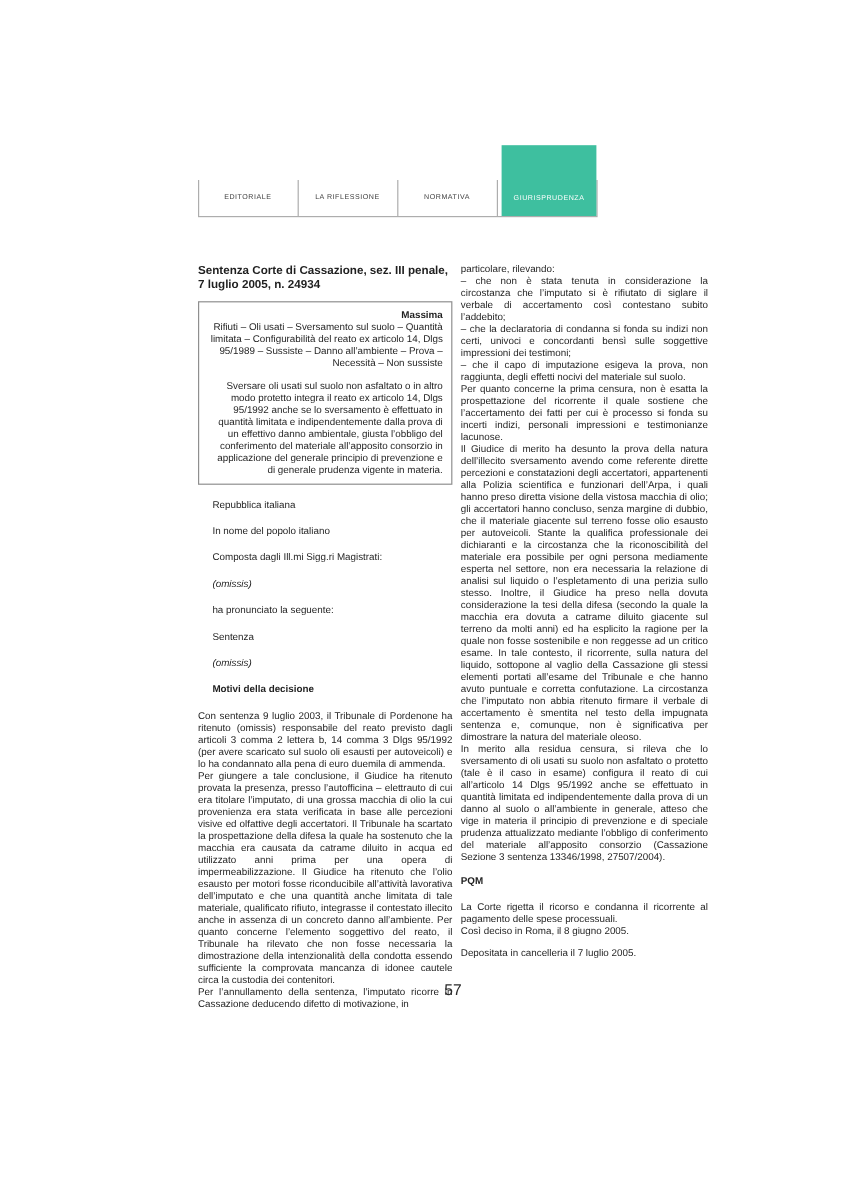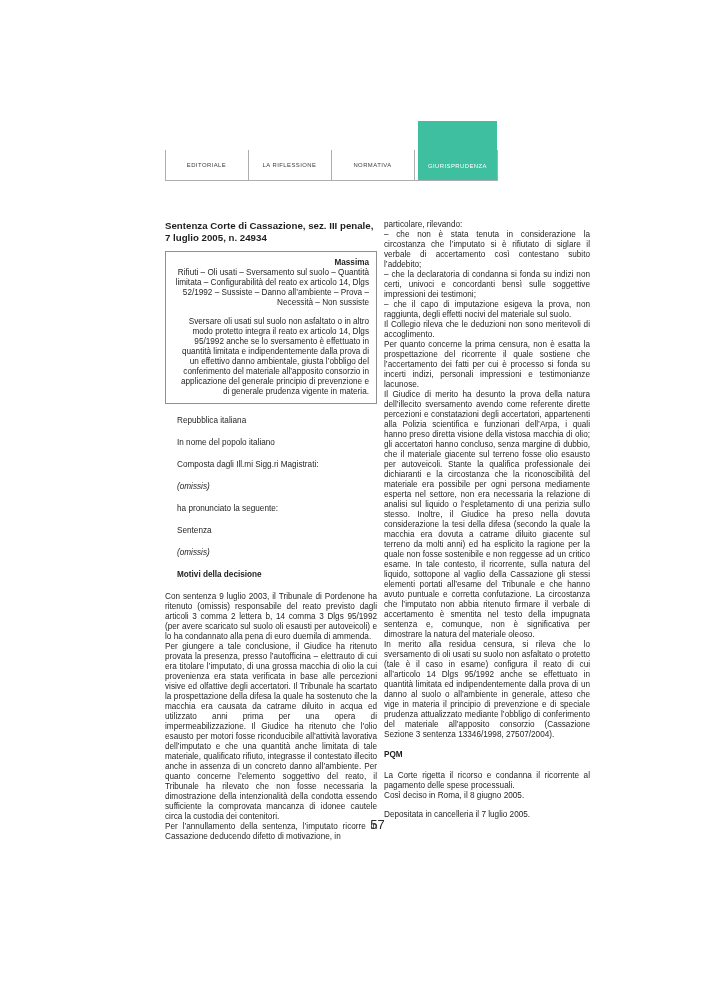--- a/index.html
+++ b/index.html
@@ -67,21 +67,21 @@
     <div class="tab-cell active" style="left: 418px; background: rgb(62, 191, 159);">
       <span class="tab-label">GIURISPRUDENZA</span>
     </div>
   </div>
 
   <section class="col col-left">
     <h1 class="title">Sentenza Corte di Cassazione, sez. III penale, 7 luglio 2005, n. 24934</h1>
 
     <div class="massima">
       <p class="massima-heading">Massima</p>
-      <p class="keywords">Rifiuti – Oli usati – Sversamento sul suolo – Quantità limitata – Configurabilità del reato ex articolo 14, Dlgs 52/1992 – Sussiste – Danno all’ambiente – Prova –Necessità – Non sussiste</p>
+      <p class="keywords">Rifiuti – Oli usati – Sversamento sul suolo – Quantità limitata – Configurabilità del reato ex articolo 14, Dlgs 95/1989 – Sussiste – Danno all’ambiente – Prova –Necessità – Non sussiste</p>
       <p>Sversare oli usati sul suolo non asfaltato o in altro modo protetto integra il reato ex articolo 14, Dlgs 95/1992 anche se lo sversamento è effettuato in quantità limitata e indipendentemente dalla prova di un effettivo danno ambientale, giusta l’obbligo del conferimento del materiale all’apposito consorzio in applicazione del generale principio di prevenzione e di generale prudenza vigente in materia.</p>
     </div>
 
     <div class="pre-group">
       <p>Repubblica italiana</p>
       <p>In nome del popolo italiano</p>
     </div>
     <div class="pre-group">
       <p>Composta dagli Ill.mi Sigg.ri Magistrati:</p>
       <p class="omissis">(omissis)</p>
@@ -98,21 +98,20 @@
     <p class="body-p">Con sentenza 9 luglio 2003, il Tribunale di Pordenone ha ritenuto (omissis) responsabile del reato previsto dagli articoli 3 comma 2 lettera b, 14 comma 3 Dlgs 95/1992 (per avere scaricato sul suolo oli esausti per autoveicoli) e lo ha condannato alla pena di euro duemila di ammenda.</p>
     <p class="body-p">Per giungere a tale conclusione, il Giudice ha ritenuto provata la presenza, presso l’autofficina – elettrauto di cui era titolare l’imputato, di una grossa macchia di olio la cui provenienza era stata verificata in base alle percezioni visive ed olfattive degli accertatori. Il Tribunale ha scartato la prospettazione della difesa la quale ha sostenuto che la macchia era causata da catrame diluito in acqua ed utilizzato anni prima per una opera di impermeabilizzazione. Il Giudice ha ritenuto che l’olio esausto per motori fosse riconducibile all’attività lavorativa dell’imputato e che una quantità anche limitata di tale materiale, qualificato rifiuto, integrasse il contestato illecito anche in assenza di un concreto danno all’ambiente. Per quanto concerne l’elemento soggettivo del reato, il Tribunale ha rilevato che non fosse necessaria la dimostrazione della intenzionalità della condotta essendo sufficiente la comprovata mancanza di idonee cautele circa la custodia dei contenitori.</p>
     <p class="body-p">Per l’annullamento della sentenza, l’imputato ricorre in Cassazione deducendo difetto di motivazione, in</p>
   </section>
 
   <section class="col col-right">
     <p class="body-p">particolare, rilevando:</p>
     <p class="body-p">– che non è stata tenuta in considerazione la circostanza che l’imputato si è rifiutato di siglare il verbale di accertamento così contestano subito l’addebito;</p>
     <p class="body-p">– che la declaratoria di condanna si fonda su indizi non certi, univoci e concordanti bensì sulle soggettive impressioni dei testimoni;</p>
     <p class="body-p">– che il capo di imputazione esigeva la prova, non raggiunta, degli effetti nocivi del materiale sul suolo.</p>
-    <p class="body-p">Il Collegio rileva che le deduzioni non sono meritevoli di accoglimento.</p>
     <p class="body-p">Per quanto concerne la prima censura, non è esatta la prospettazione del ricorrente il quale sostiene che l’accertamento dei fatti per cui è processo si fonda su incerti indizi, personali impressioni e testimonianze lacunose.</p>
     <p class="body-p">Il Giudice di merito ha desunto la prova della natura dell’illecito sversamento avendo come referente dirette percezioni e constatazioni degli accertatori, appartenenti alla Polizia scientifica e funzionari dell’Arpa, i quali hanno preso diretta visione della vistosa macchia di olio; gli accertatori hanno concluso, senza margine di dubbio, che il materiale giacente sul terreno fosse olio esausto per autoveicoli. Stante la qualifica professionale dei dichiaranti e la circostanza che la riconoscibilità del materiale era possibile per ogni persona mediamente esperta nel settore, non era necessaria la relazione di analisi sul liquido o l’espletamento di una perizia sullo stesso. Inoltre, il Giudice ha preso nella dovuta considerazione la tesi della difesa (secondo la quale la macchia era dovuta a catrame diluito giacente sul terreno da molti anni) ed ha esplicito la ragione per la quale non fosse sostenibile e non reggesse ad un critico esame. In tale contesto, il ricorrente, sulla natura del liquido, sottopone al vaglio della Cassazione gli stessi elementi portati all’esame del Tribunale e che hanno avuto puntuale e corretta confutazione. La circostanza che l’imputato non abbia ritenuto firmare il verbale di accertamento è smentita nel testo della impugnata sentenza e, comunque, non è significativa per dimostrare la natura del materiale oleoso.</p>
     <p class="body-p">In merito alla residua censura, si rileva che lo sversamento di oli usati su suolo non asfaltato o protetto (tale è il caso in esame) configura il reato di cui all’articolo 14 Dlgs 95/1992 anche se effettuato in quantità limitata ed indipendentemente dalla prova di un danno al suolo o all’ambiente in generale, atteso che vige in materia il principio di prevenzione e di speciale prudenza attualizzato mediante l’obbligo di conferimento del materiale all’apposito consorzio (Cassazione Sezione 3 sentenza 13346/1998, 27507/2004).</p>
 
     <h2 class="pqm-heading" style="font-size:8.2px;">PQM</h2>
     <p class="body-p">La Corte rigetta il ricorso e condanna il ricorrente al pagamento delle spese processuali.</p>
     <p class="body-p">Così deciso in Roma, il 8 giugno 2005.</p>
     <p class="body-p deposit">Depositata in cancelleria il 7 luglio 2005.</p>
   </section>
 

